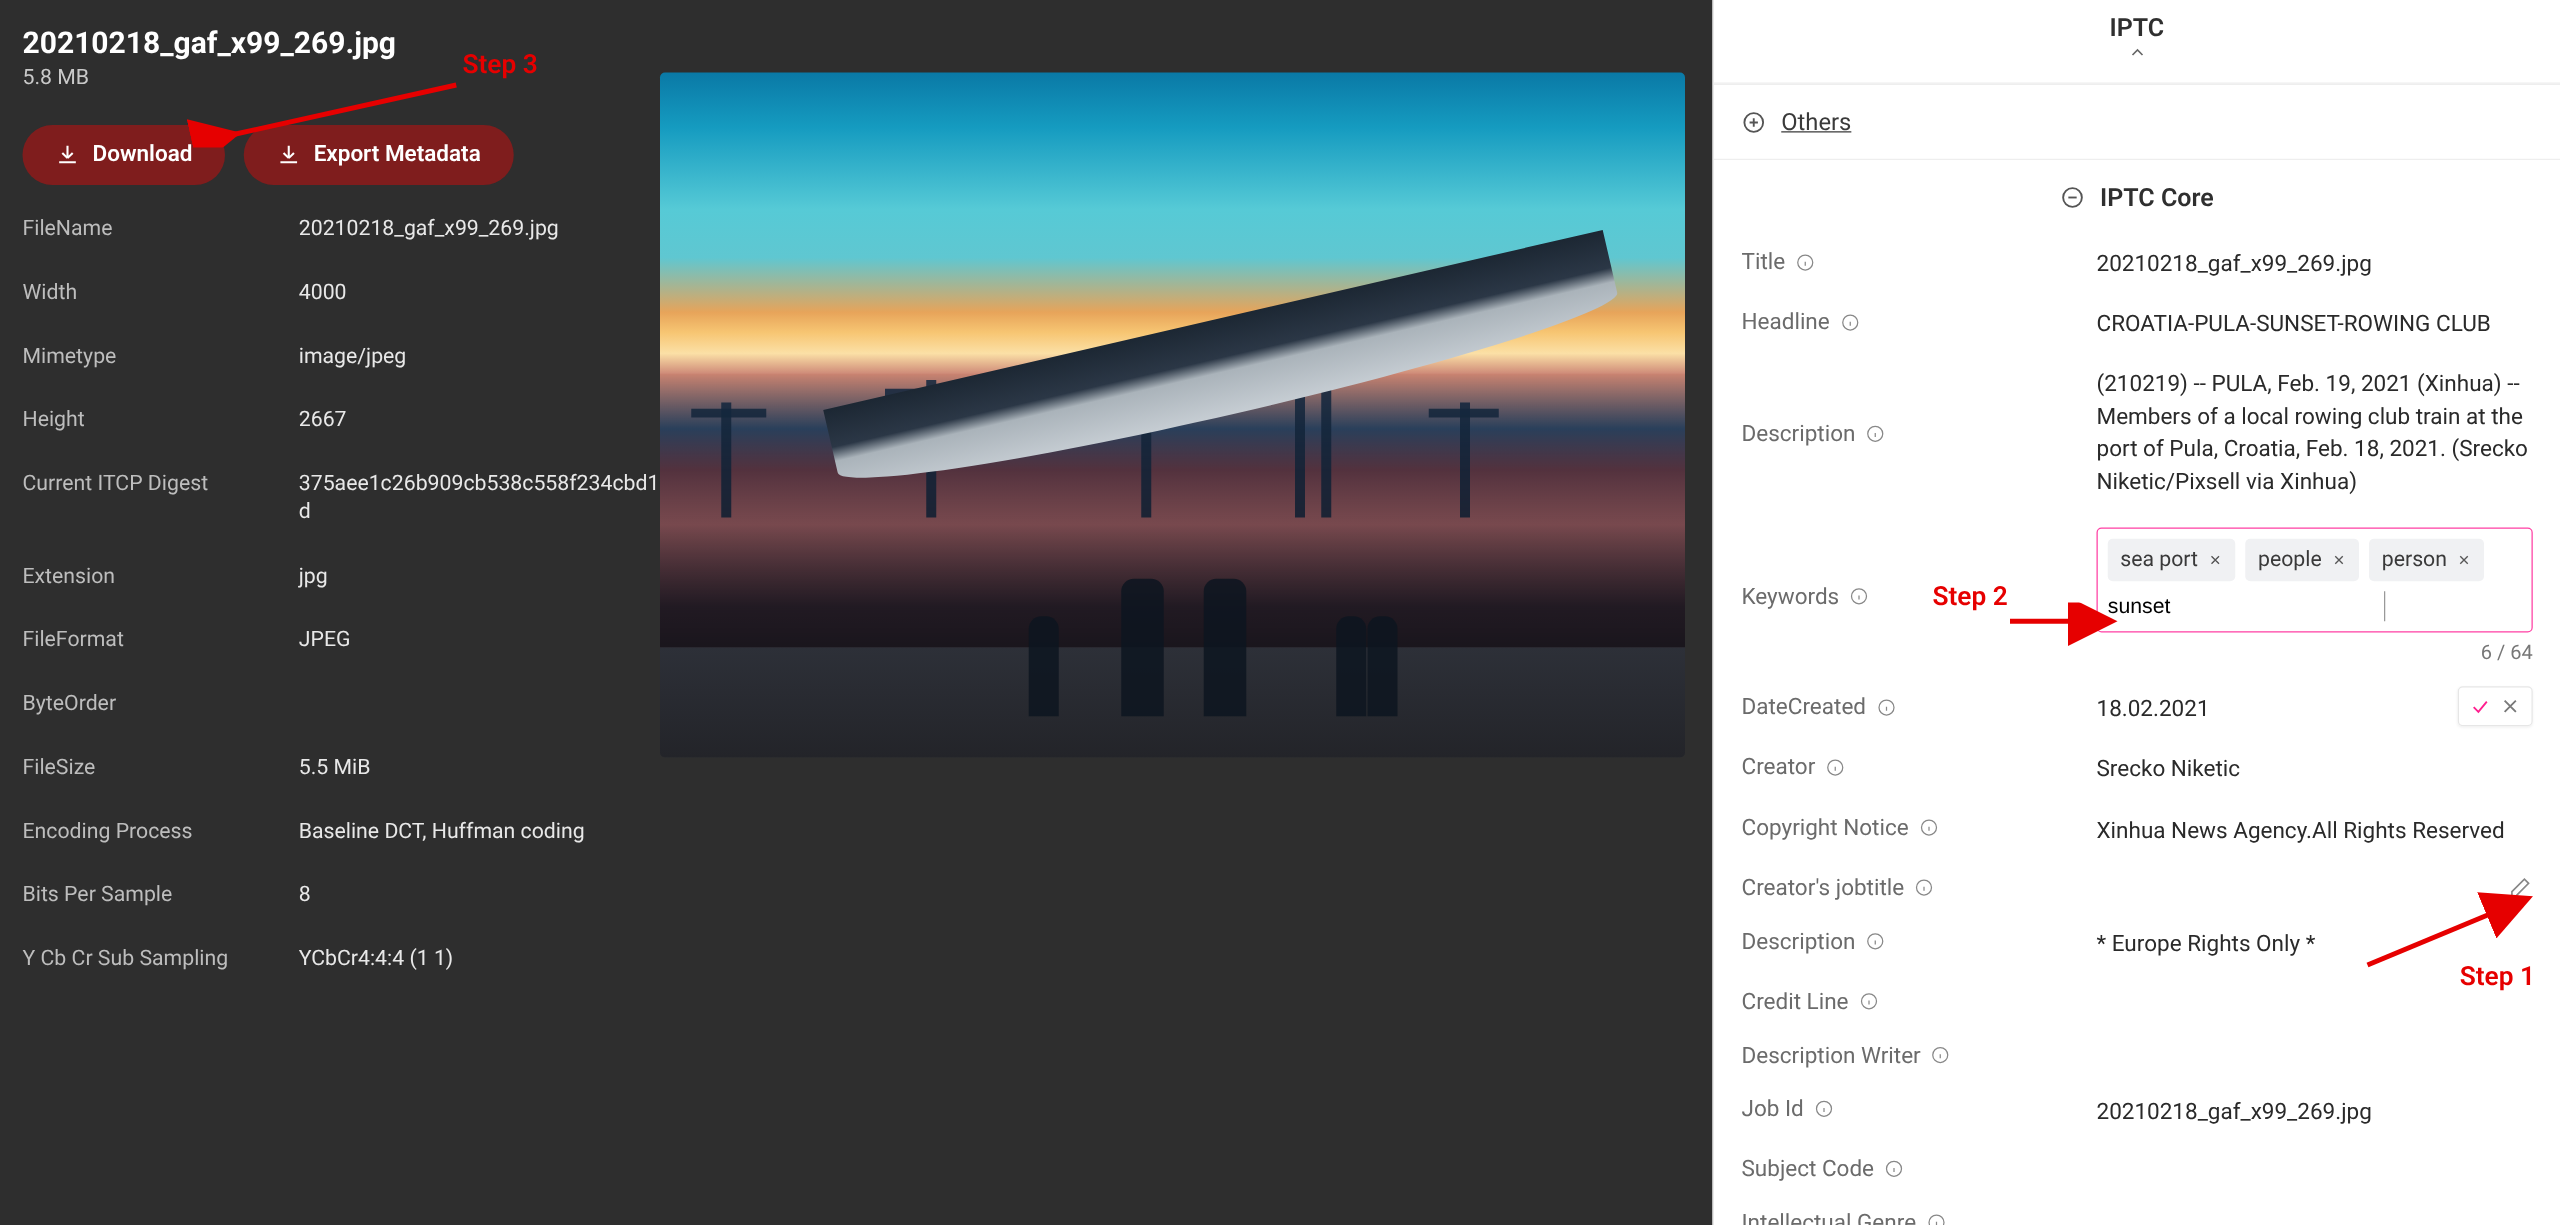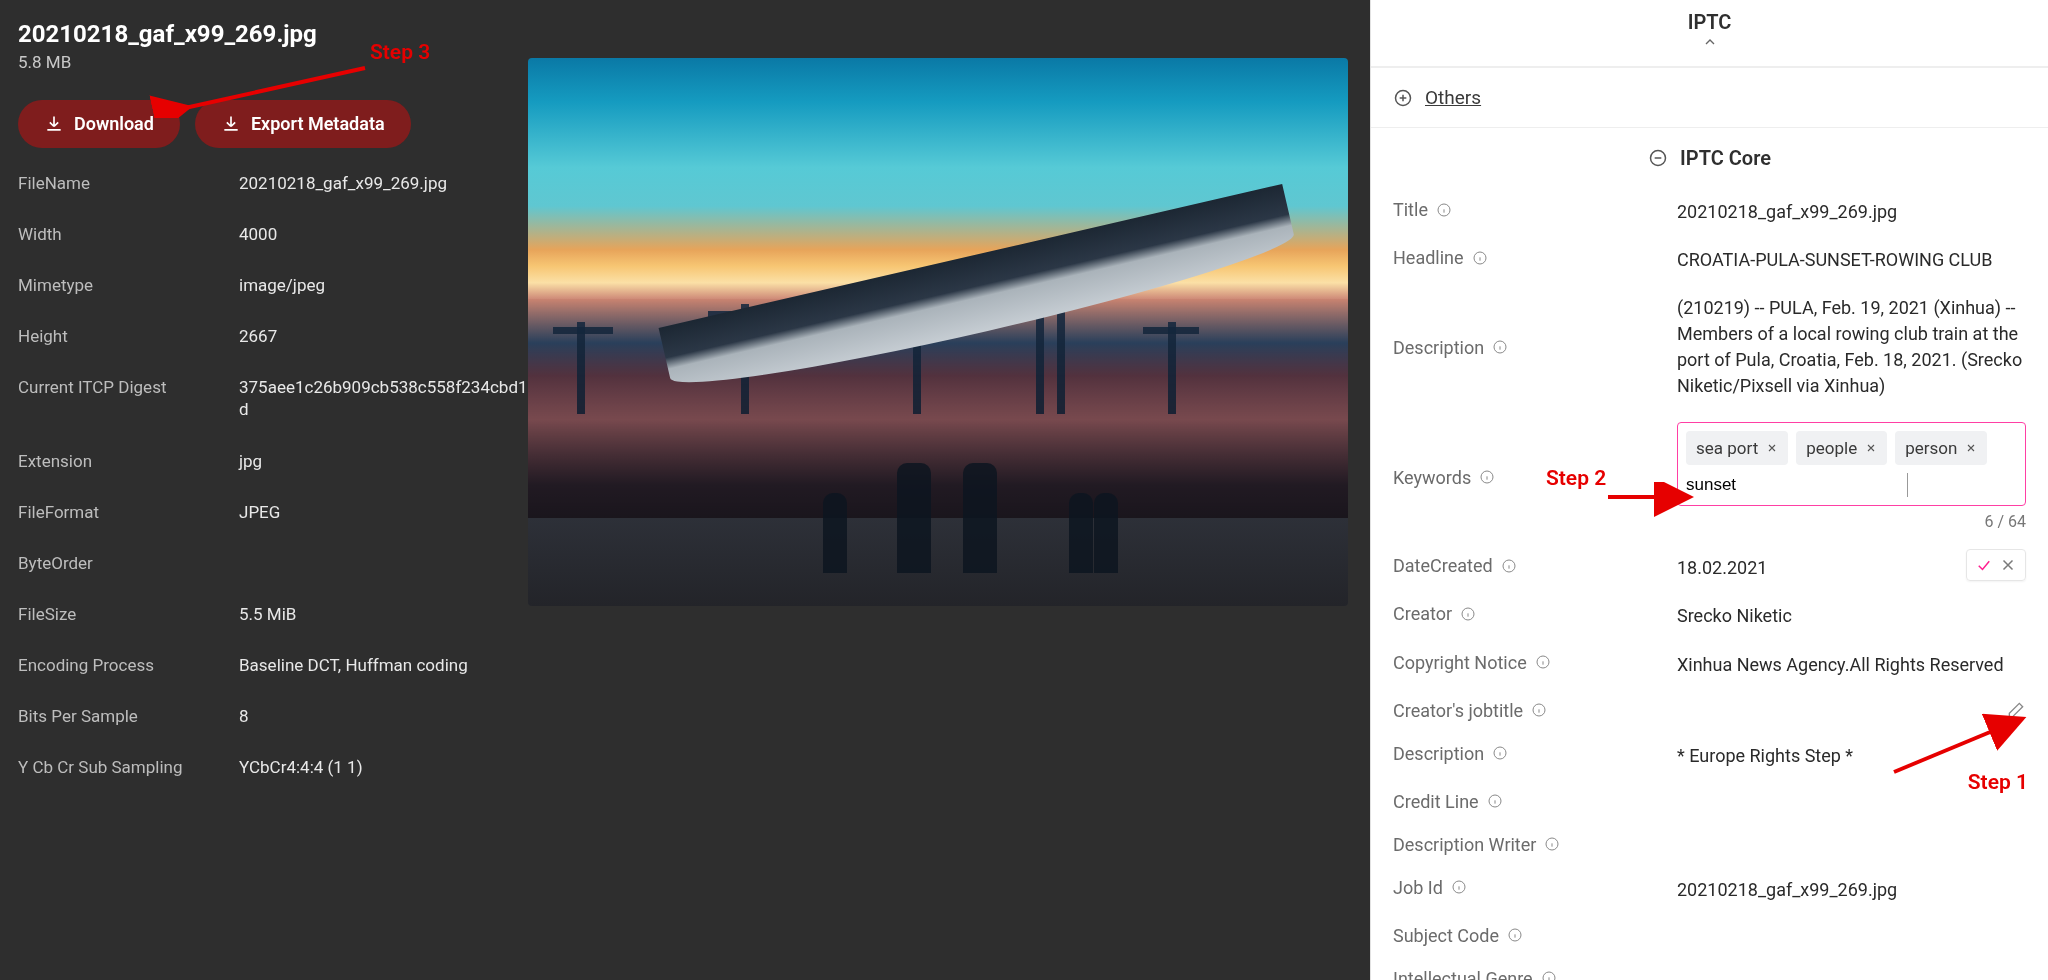--- a/index.html
+++ b/index.html
@@ -512,21 +512,21 @@
     </div>
 
     <div class="field-row">
       <div class="field-label">
         <span>Description</span>
         <svg class="info-ic" viewBox="0 0 24 24">
             <circle cx="12" cy="12" r="9"></circle>
             <path d="M12 8h.01M12 11v5"></path>
           </svg>
       </div>
-      <div class="field-value">* Europe Rights Step *</div>
+      <div class="field-value">* Europe Rights Only *</div>
     </div>
 
     <div class="field-row">
       <div class="field-label">
         <span>Credit Line</span>
         <svg class="info-ic" viewBox="0 0 24 24">
             <circle cx="12" cy="12" r="9"></circle>
             <path d="M12 8h.01M12 11v5"></path>
           </svg>
       </div>

